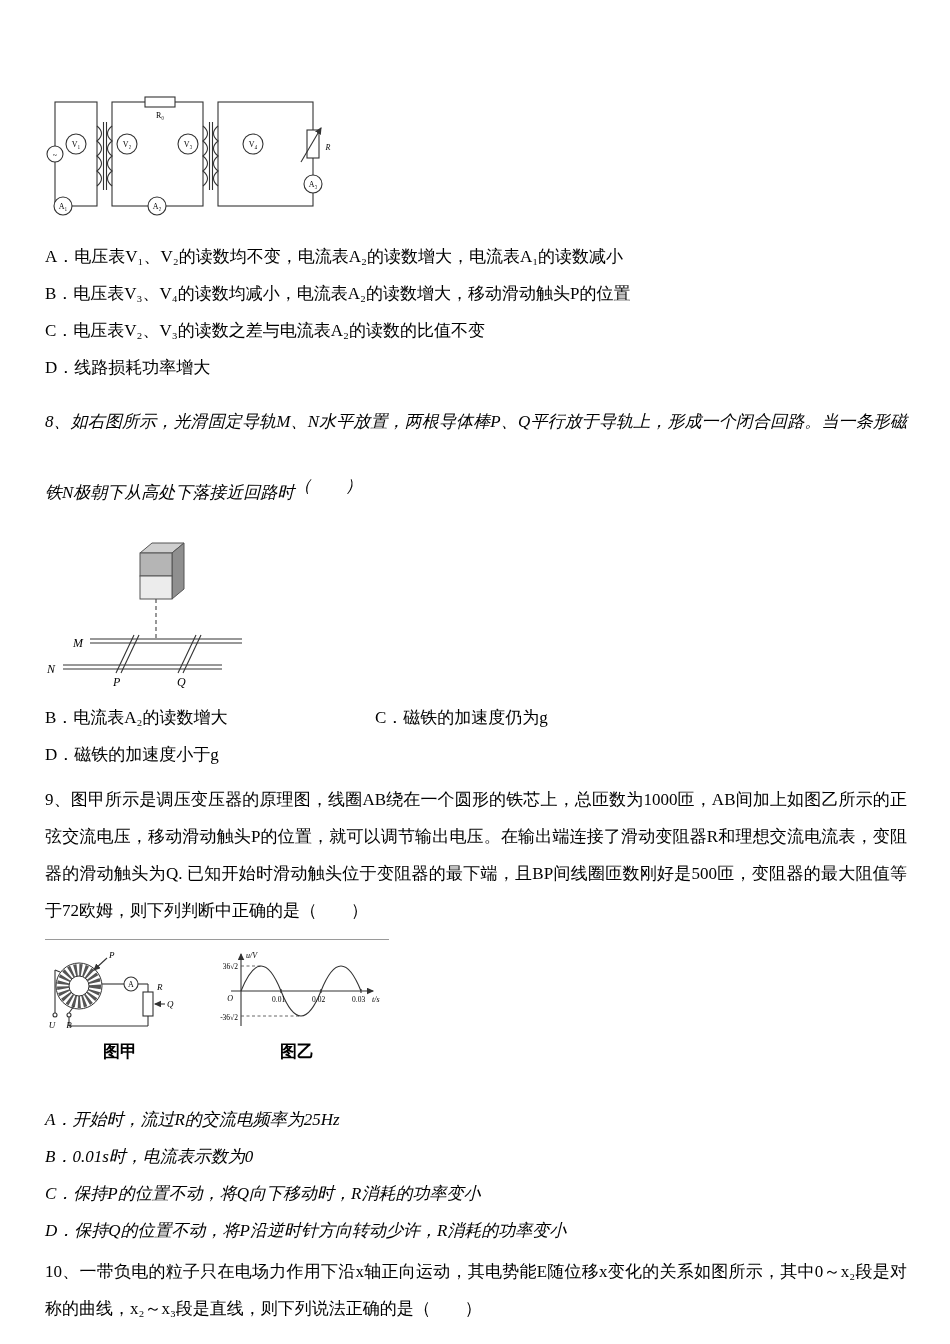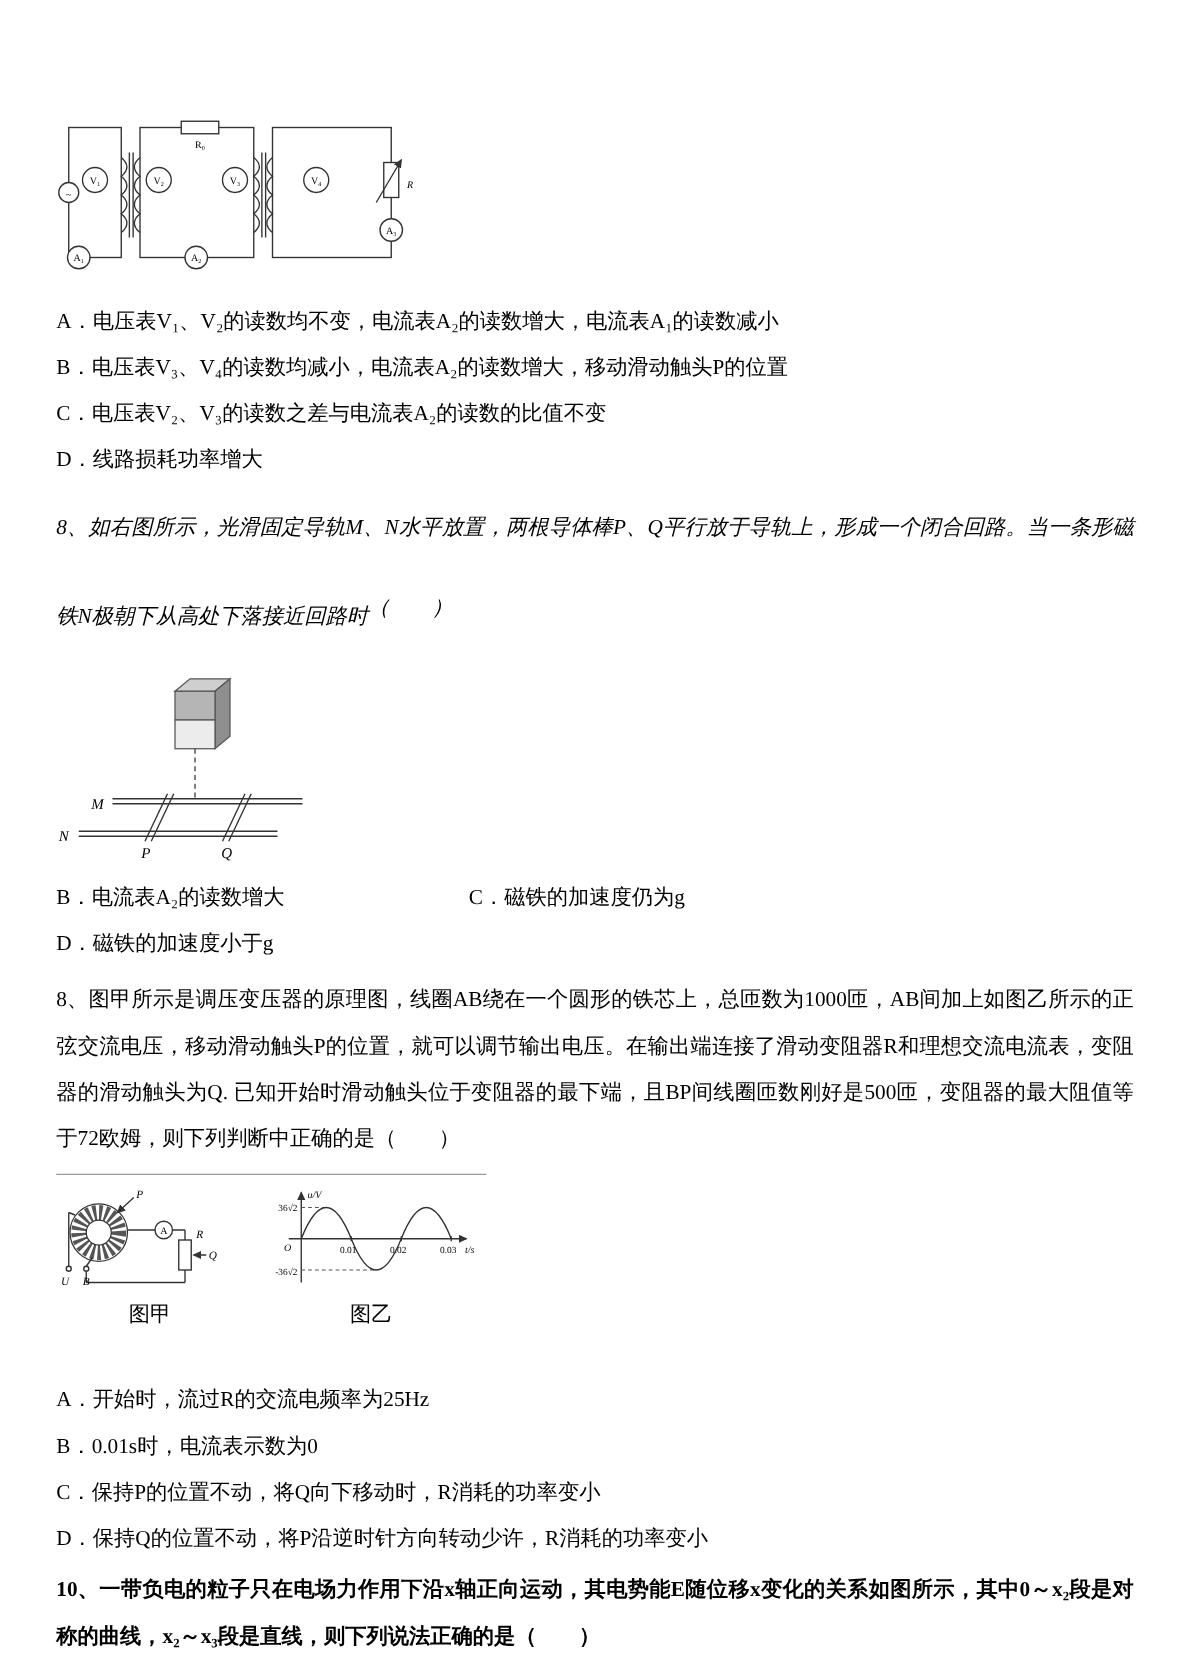--- a/index.html
+++ b/index.html
@@ -34,23 +34,23 @@
   .fig-row {
     display:flex;
     align-items:flex-start;
     gap:14px;
     width:344px;
     border-top:1px solid #9a9a9a;
     padding-top:6px;
     margin-top:10px;
   }
   .fig-col { display:flex; flex-direction:column; align-items:center; }
-  .fig-caption { font-size:17px; font-weight:400; margin-top:2px; }
-  .opts9 { margin-top:38px; }
-  .q10 { margin-top:4px;font-weight:bold; }
+  .fig-caption { font-size:17px; font-weight:700; margin-top:2px; }
+  .opts9 { margin-top:38px;font-style:italic; }
+  .q10 { margin-top:4px; }
   .circuit-wrap { margin-top:2px; }
   .q8fig-wrap { margin-top:10px; margin-left:0px; }
   svg { display:block; }
   svg .w { stroke:#333; fill:none; stroke-width:1.1; }
   svg .comp { stroke:#333; fill:#fff; stroke-width:1.1; }
   svg text { fill:#000; font-family:"Liberation Serif","DejaVu Serif",serif; }
   svg .lbl { font-size:8px; text-anchor:middle; }
   svg .it { font-style:italic; }
 </style>
 </head>
@@ -154,21 +154,21 @@
         <text class="it" x="132" y="151" font-size="12">Q</text>
       </svg>
     </div>
 
     <div class="q8-grid">
       <span>B．电流表A₂的读数增大</span>
       <span>C．磁铁的加速度仍为g</span>
       <span>D．磁铁的加速度小于g</span>
     </div>
 
-    <p class="stem" style="margin-top:8px">8、图甲所示是调压变压器的原理图，线圈AB绕在一个圆形的铁芯上，总匝数为1000匝，AB间加上如图乙所示的正弦交流电压，移动滑动触头P的位置，就可以调节输出电压。在输出端连接了滑动变阻器R和理想交流电流表，变阻器的滑动触头为Q. 已知开始时滑动触头位于变阻器的最下端，且BP间线圈匝数刚好是500匝，变阻器的最大阻值等于72欧姆，则下列判断中正确的是（　　）</p>
+    <p class="stem" style="margin-top:8px">9、图甲所示是调压变压器的原理图，线圈AB绕在一个圆形的铁芯上，总匝数为1000匝，AB间加上如图乙所示的正弦交流电压，移动滑动触头P的位置，就可以调节输出电压。在输出端连接了滑动变阻器R和理想交流电流表，变阻器的滑动触头为Q. 已知开始时滑动触头位于变阻器的最下端，且BP间线圈匝数刚好是500匝，变阻器的最大阻值等于72欧姆，则下列判断中正确的是（　　）</p>
 
     <div class="fig-row">
       <div class="fig-col">
         <svg width="150" height="92" viewBox="0 0 150 92">
 
           <circle cx="34" cy="40" r="16" fill="none" stroke="#555" stroke-width="12" stroke-dasharray="2.5 2.2"></circle>
           <circle cx="34" cy="40" r="10" fill="#fff" stroke="#333" stroke-width="1"></circle>
           <circle cx="34" cy="40" r="23" fill="none" stroke="#333" stroke-width="1"></circle>
 
           <line class="w" x1="62" y1="12" x2="49" y2="24" marker-end="url(#ah)"></line>

